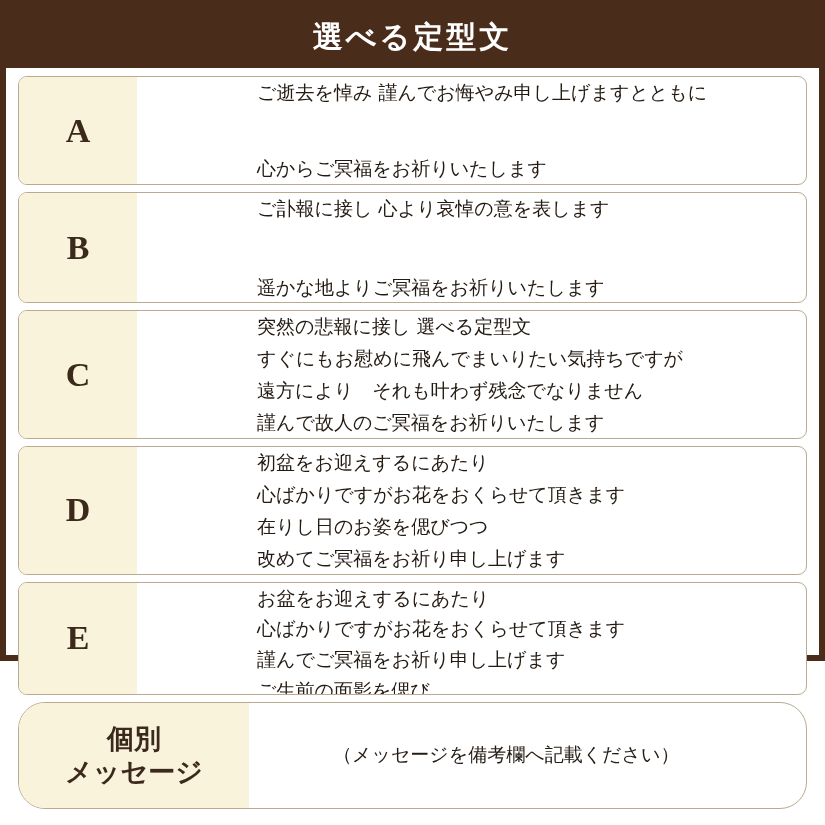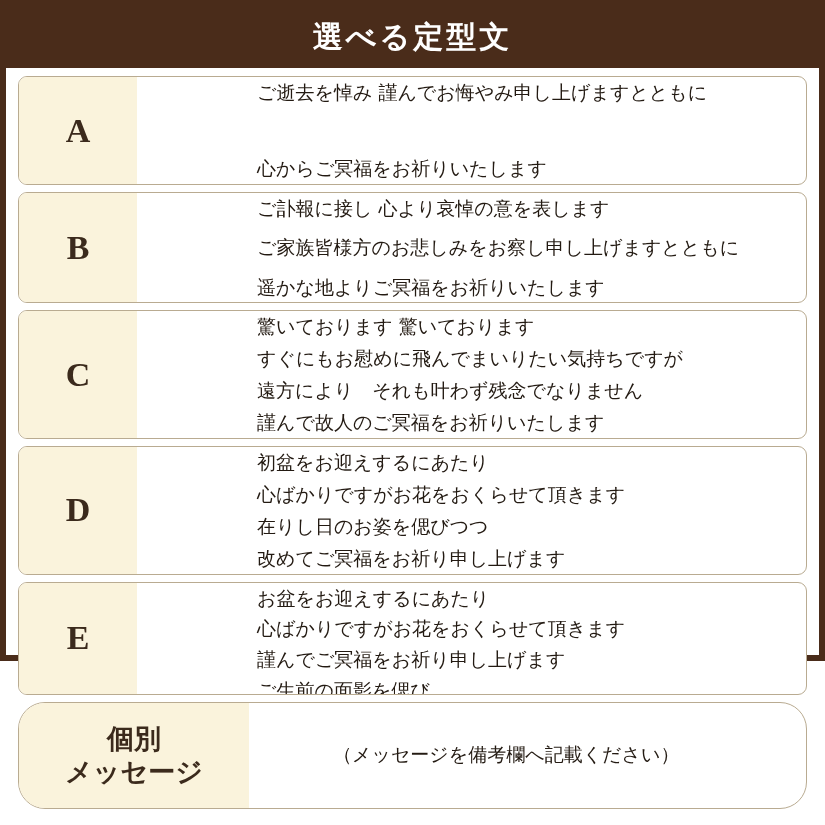--- a/index.html
+++ b/index.html
@@ -135,31 +135,30 @@
         <div class="line">心からご冥福をお祈りいたします</div>
       </div>
     </div>
 
     <div class="row row-b">
       <div class="label-cell">
         <span class="label-letter">B</span>
       </div>
       <div class="text-cell">
         <div class="line">ご訃報に接し 心より哀悼の意を表します</div>
-        <div class="line">ご家族皆様方のお悲しみをお察し申し上げますとともに</div>
         <div class="line">遥かな地よりご冥福をお祈りいたします</div>
       </div>
     </div>
 
     <div class="row row-c">
       <div class="label-cell">
         <span class="label-letter">C</span>
       </div>
       <div class="text-cell">
-        <div class="line">驚いております 驚いております</div>
+        <div class="line">突然の悲報に接し 選べる定型文</div>
         <div class="line">すぐにもお慰めに飛んでまいりたい気持ちですが</div>
         <div class="line">遠方により　それも叶わず残念でなりません</div>
         <div class="line">謹んで故人のご冥福をお祈りいたします</div>
       </div>
     </div>
 
     <div class="row row-d">
       <div class="label-cell">
         <span class="label-letter">D</span>
       </div>

